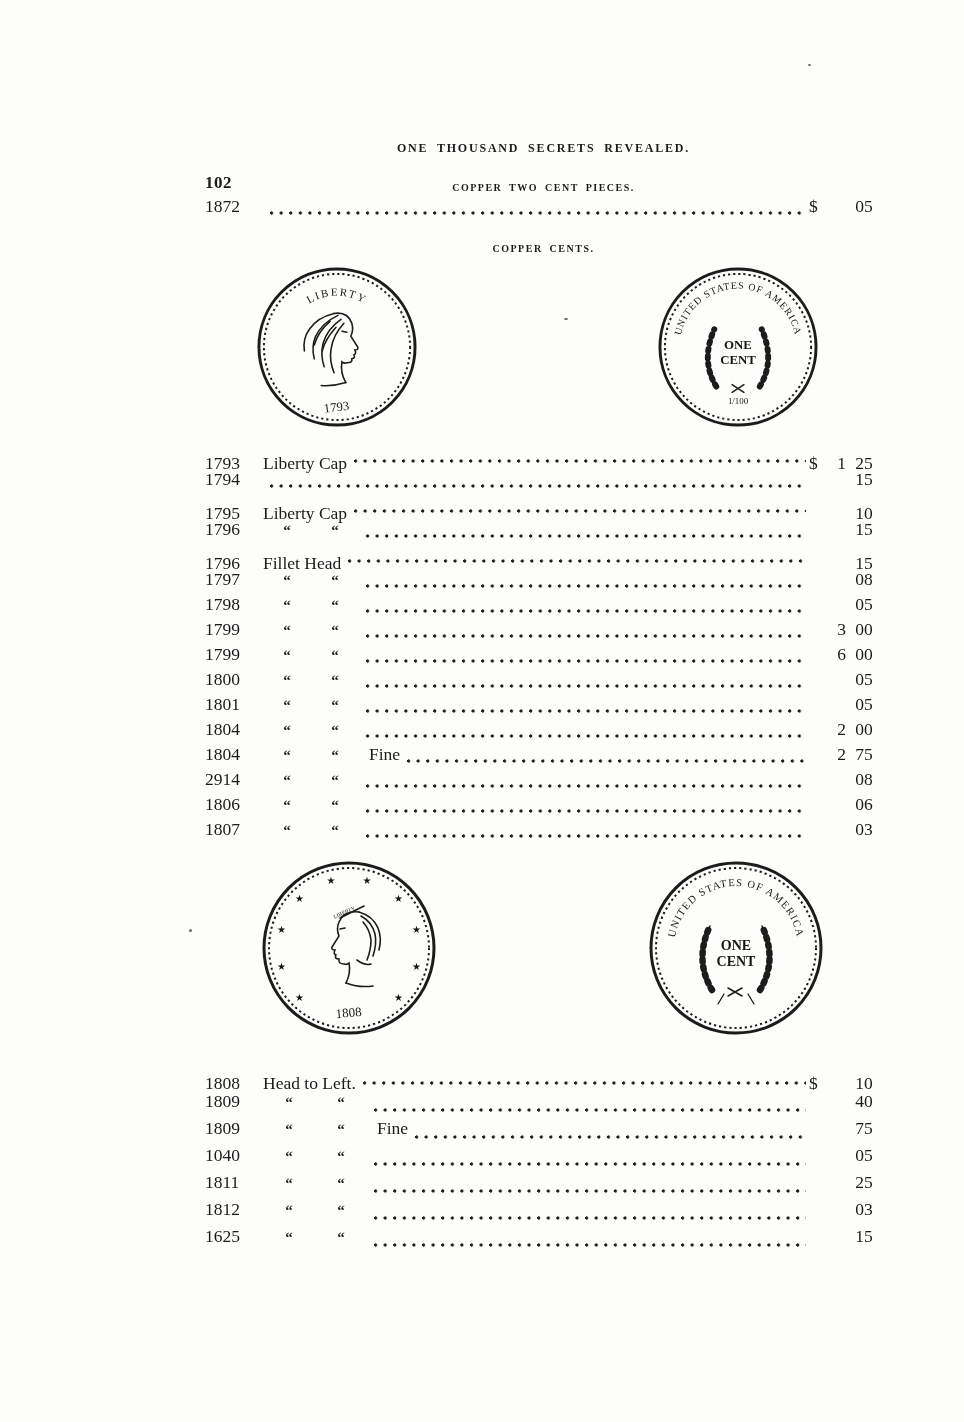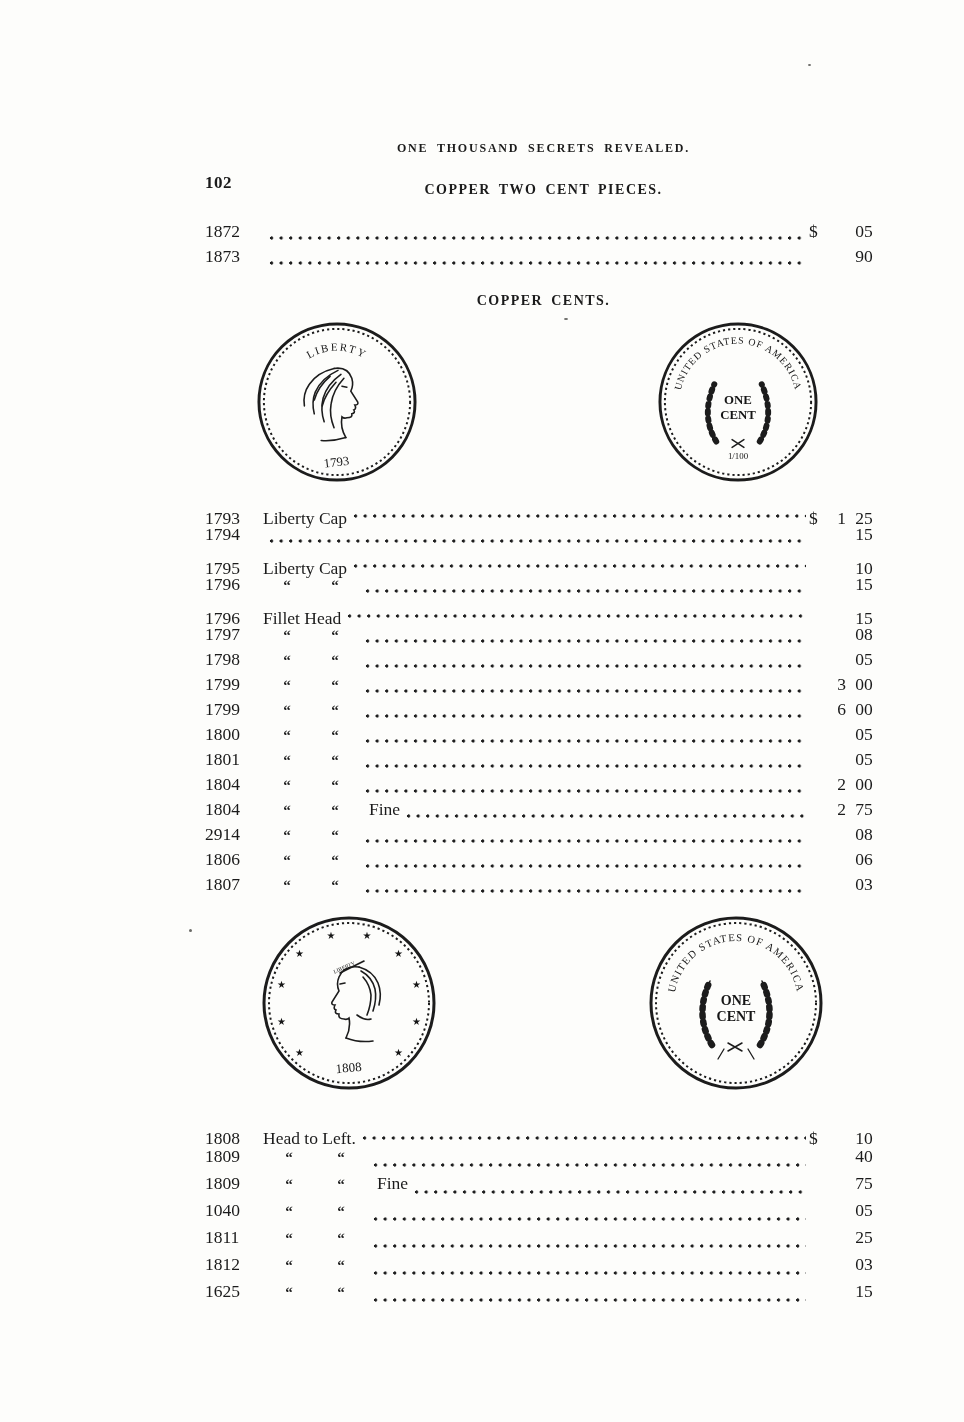--- a/index.html
+++ b/index.html
@@ -10,25 +10,25 @@
     position:relative; width:964px; height:1422px;
     background:#fdfdfb; color:#1b1b1b; overflow:hidden;
     font-family:"Liberation Serif","DejaVu Serif",serif;
   }
   .content { position:relative; margin-left:205px; width:677px; }
 
   .running-head { position:relative; margin-top:138px; height:22px; text-align:center; }
   .pageno { position:absolute; left:0; top:0; font-size:17px; font-weight:700; letter-spacing:.5px;margin-top:35px; }
   .booktitle { font-size:12px; font-weight:700; letter-spacing:1.8px; word-spacing:4px; }
 
-  .sec-title { margin-top:22px; text-align:center; font-size:14px; font-weight:700;
+  .sec-title { margin-top:22px; text-align:center; font-size:10px; font-weight:700;
                letter-spacing:1.5px; word-spacing:3px; }
 
   .rows { }
-  .rows-tc { margin-top:23px; }
+  .rows-tc { margin-top:3px; }
   .list-1 { margin-top:16px; }
   .list-2 { margin-top:28px; }
 
   .row { display:flex; align-items:baseline; height:25px; font-size:17.5px; white-space:nowrap; }
   .list-2 .row { height:27px; }
   .year { flex:none; width:58px; }
   .desc { flex:none; white-space:pre;margin-top:9px; }
   .desc:empty, .q:empty, .extra:empty { display:none; }
   .q { flex:none; width:48px; text-align:center; font-weight:700; font-size:15px; }
   .wide .q { width:52px; }
@@ -71,28 +71,20 @@
 
         <div class="row">
           <span class="year">1872</span>
 
           <span class="leader"></span>
           <span class="cur">$</span>
           <span class="dol"></span>
           <span class="cts">05</span>
         </div>
 
-        <div class="row">
-          <span class="year">1873</span>
-
-          <span class="leader"></span>
-          <span class="cur"></span>
-          <span class="dol"></span>
-          <span class="cts">90</span>
-        </div>
       </div>
 
     <h2 class="sec-title">COPPER CENTS.</h2>
 
     <div class="coins coins-1">
 
       <svg class="coin coin-sm" viewBox="0 0 164 164">
         <circle cx="82" cy="82" r="79" fill="none" stroke="#1c1c1c" stroke-width="3"></circle>
         <circle cx="82" cy="82" r="74" fill="none" stroke="#1c1c1c" stroke-width="2" stroke-dasharray="2.2 3"></circle>
         <path id="c1top" d="M 30,82 A 52,52 0 0 1 134,82" fill="none"></path>

